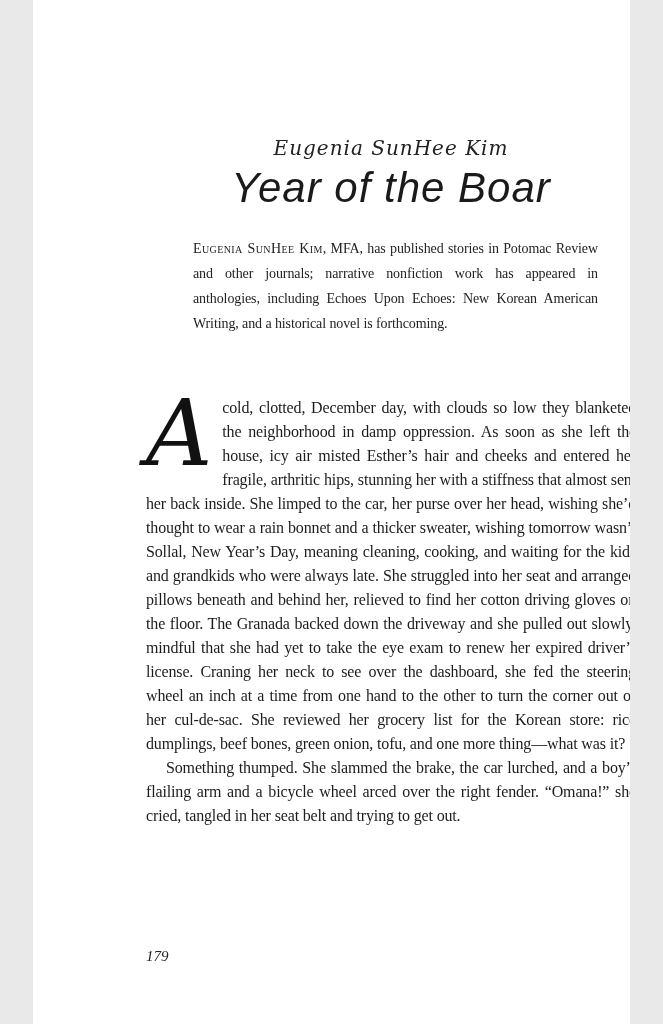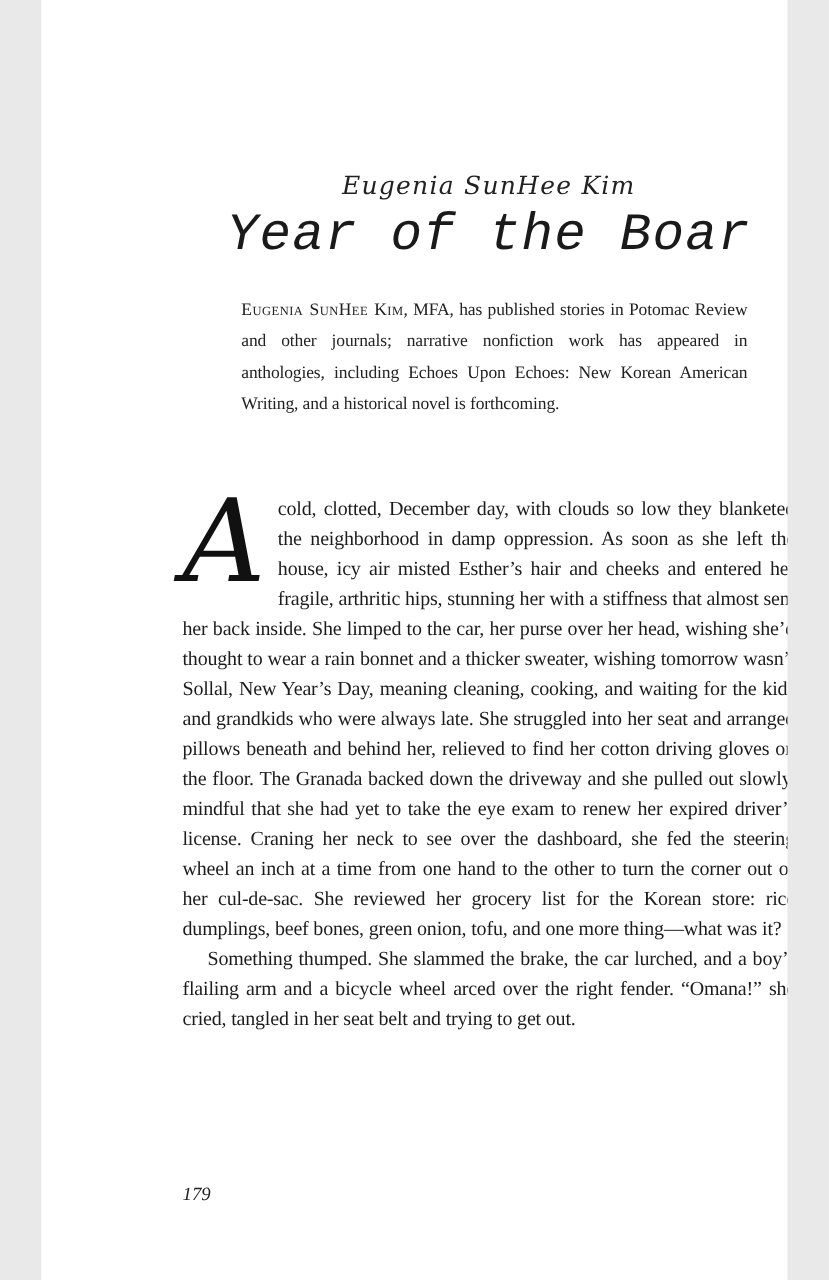--- a/index.html
+++ b/index.html
@@ -29,21 +29,21 @@
     font-family: "DejaVu Serif", serif;
     font-style: italic;
     font-size: 20px;
     line-height: 24px;
     letter-spacing: 1px;
     color: #222222;
   }
   .story-title {
     margin-top: 2px;
     text-align: center;
-    font-family: Liberation Mono, monospace;
+    font-family: Liberation Sans, sans-serif;
     font-style: italic;
     font-size: 42px;
     line-height: 52px;
     letter-spacing: 1px;
     color: #1a1a1a;
   }
   .contributor-bio {
     margin: 22px 0 0 0;
     padding: 0 38px 0 47px;
     font-size: 14px;

